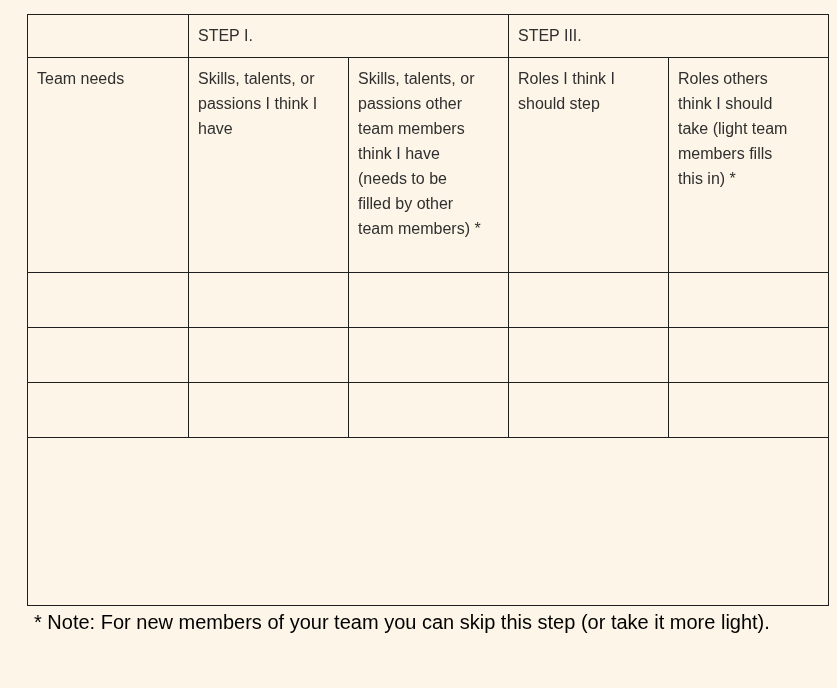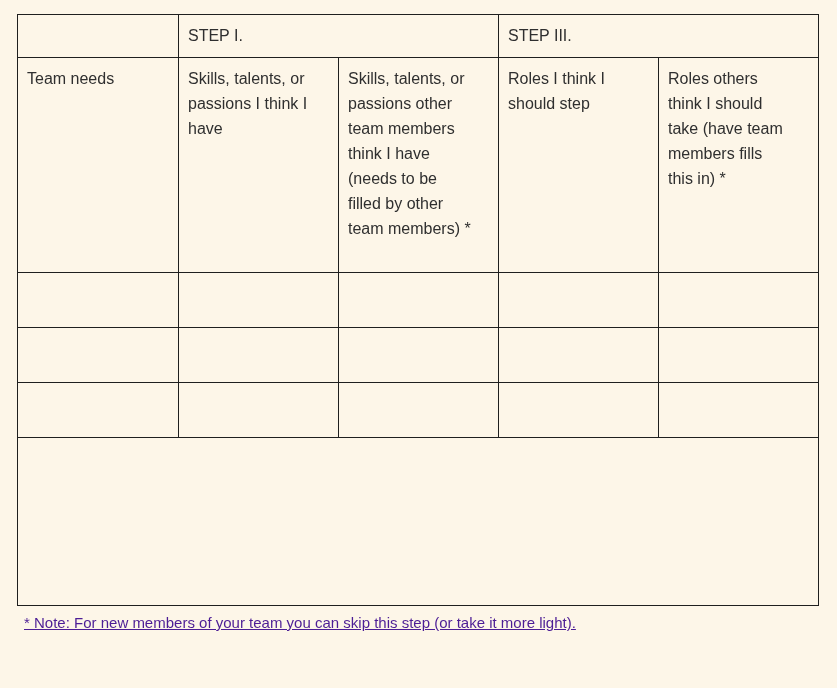--- a/index.html
+++ b/index.html
@@ -10,21 +10,21 @@
     width: 837px;
     height: 688px;
     background: #fdf6e8;
     font-family: "Liberation Sans", sans-serif;
     color: #2f2f2f;
     position: relative;
     overflow: hidden;
   }
   .sheet {
     position: absolute;
-    left: 17px;
+    left: 27px;
     top: 14px;
     width: 801px;
   }
   table.worksheet {
     border-collapse: collapse;
     table-layout: fixed;
     width: 801px;
   }
   table.worksheet td {
     border: 1.5px solid #1f1f1f;
@@ -37,24 +37,23 @@
     white-space: pre-line;
     overflow: hidden;
   }
   tr.r-step   { height: 43px; }
   tr.r-head   { height: 215px; }
   tr.r-empty  { height: 55px; }
   tr.r-step2  { height: 45px; }
   tr.r-big    { height: 168px; }
   .note {
     margin: 7px 0 0 7px;
-    font-size: 15px;
+    font-size: 20px;
     line-height: 19px;
-    color: #4c1d95;
-    text-decoration: underline;
+    color: #000000;
   }
 </style>
 </head>
 <body>
 
 <div class="sheet">
   <table class="worksheet">
     <colgroup>
       <col style="width:161px">
       <col style="width:160px">
@@ -77,21 +76,21 @@
 passions other
 team members
 think I have
 (needs to be
 filled by other
 team members) *</td>
         <td>Roles I think I
 should step</td>
         <td>Roles others
 think I should
-take (have team
+take (light team
 members fills
 this in) *</td>
       </tr>
       <tr class="r-empty">
         <td></td>
         <td></td>
         <td></td>
         <td></td>
         <td></td>
       </tr>

